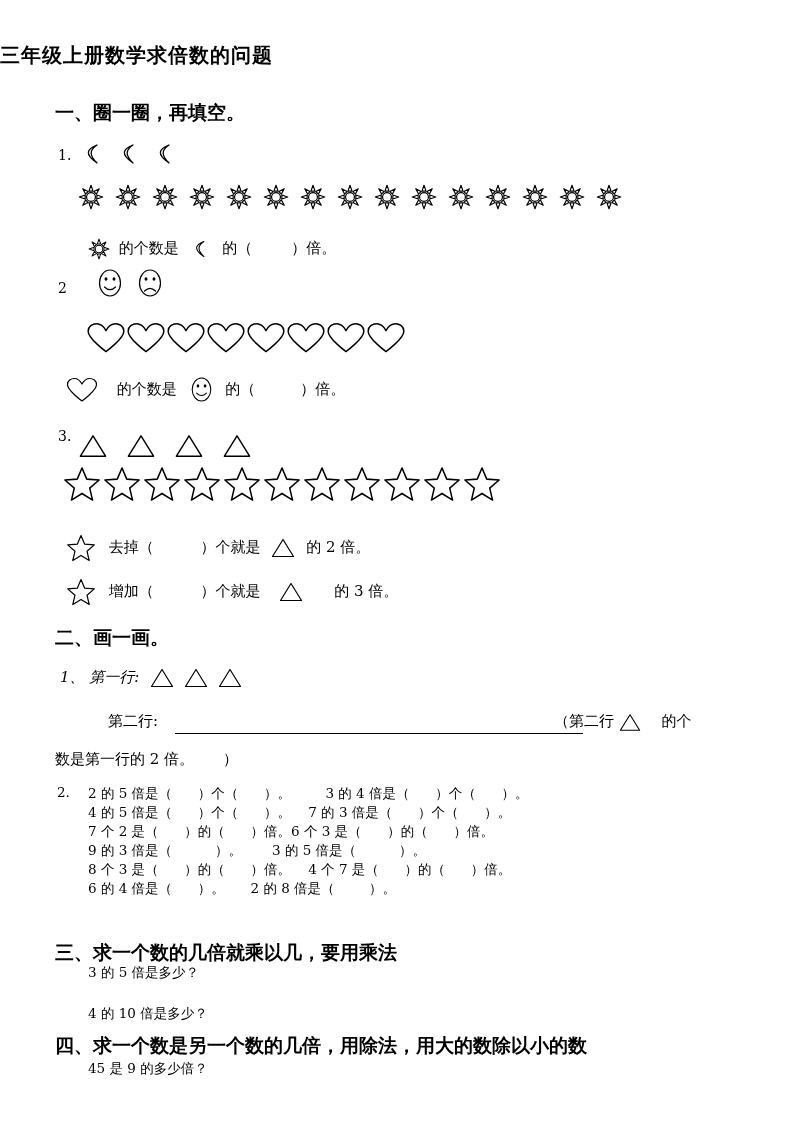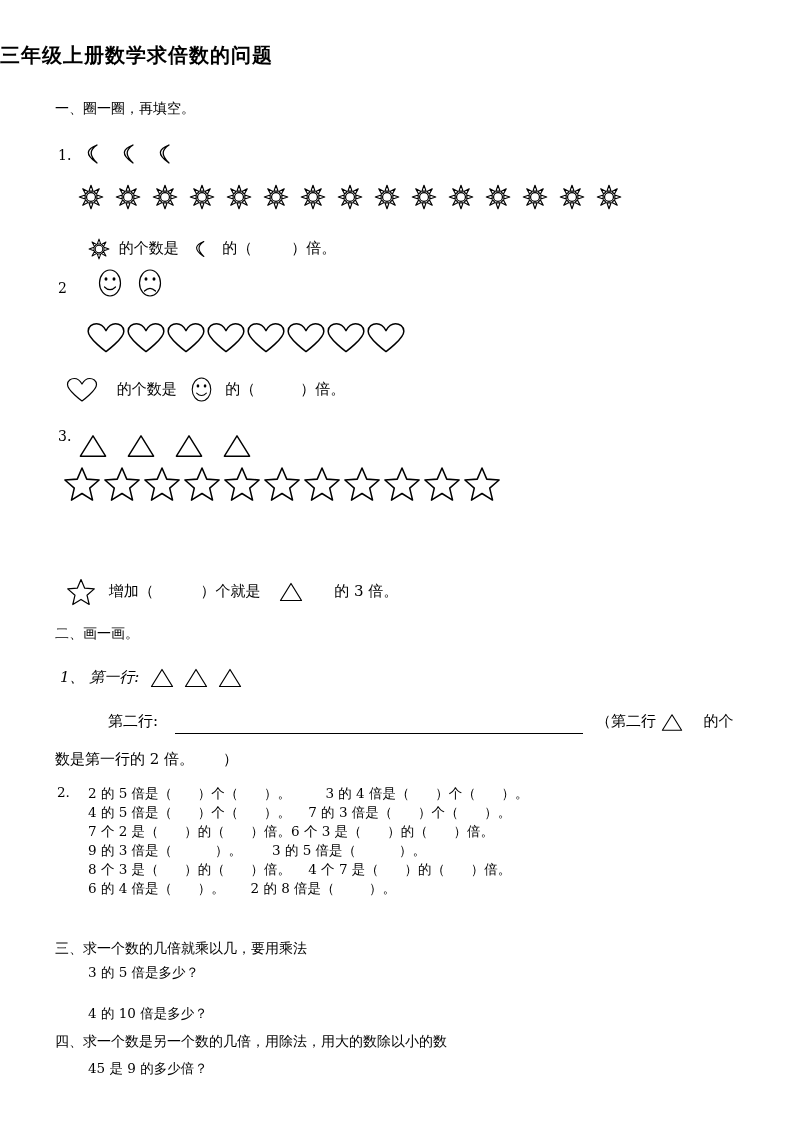--- a/index.html
+++ b/index.html
@@ -9,21 +9,21 @@
     color:#000;position:relative;overflow:hidden;
   }
   .page{position:absolute;inset:0;}
   .abs{position:absolute;white-space:nowrap;}
 
   .title{
     width:100%;top:42px;left:0;
     font-size:20px;font-weight:bold;letter-spacing:1px;
     font-family:"DejaVu Serif","Liberation Serif",serif;
   }
-  .sec-head{font-size:14px;font-weight:normal;}
+  .sec-head{font-size:19px;font-weight:bold;}
   .txt{font-size:15px;}
   .txt-sm{font-size:13.5px;}
   .num{font-size:14px;}
 
   
   .ico{display:inline-block;vertical-align:middle;}
 
   .row{position:absolute;display:flex;align-items:flex-end;}
 
   .blank-line{
@@ -470,20 +470,35 @@
           <path d="M15 1.5 L18.7 10.2 L28.3 10.9 L21 17.2 L23.2 26.5 L15 21.4 L6.8 26.5 L9 17.2 L1.7 10.9 L11.3 10.2 Z" fill="none" stroke="#000" stroke-width="1.2" stroke-linejoin="round"></path>
         </svg>
       </span>
       <span class="ico">
         <svg width="40" height="36" viewBox="0 0 30 28">
           <path d="M15 1.5 L18.7 10.2 L28.3 10.9 L21 17.2 L23.2 26.5 L15 21.4 L6.8 26.5 L9 17.2 L1.7 10.9 L11.3 10.2 Z" fill="none" stroke="#000" stroke-width="1.2" stroke-linejoin="round"></path>
         </svg>
       </span>
     </div>
 
+  <div class="abs txt" style="left:66px;top:534px;">
+    <span class="ico">
+      <svg width="30" height="28" viewBox="0 0 30 28" aria-hidden="true">
+        <path d="M15 1.5 L18.7 10.2 L28.3 10.9 L21 17.2 L23.2 26.5 L15 21.4 L6.8 26.5 L9 17.2 L1.7 10.9 L11.3 10.2 Z" fill="none" stroke="#000" stroke-width="1.2" stroke-linejoin="round"></path>
+      </svg>
+    </span>
+    <span style="margin-left:8px;">去掉（</span>
+    <span style="margin-left:42px;">）个就是</span>
+    <span class="ico" style="margin-left:6px;">
+      <svg width="24" height="20" viewBox="0 0 24 20" aria-hidden="true">
+        <path d="M12 1.5 L22.5 18.5 L1.5 18.5 Z" fill="none" stroke="#000" stroke-width="1.2" stroke-linejoin="round"></path>
+      </svg>
+    </span>
+    <span style="margin-left:6px;">的 2 倍。</span>
+  </div>
 
   <div class="abs txt" style="left:66px;top:578px;">
     <span class="ico">
       <svg width="30" height="28" viewBox="0 0 30 28" aria-hidden="true">
         <path d="M15 1.5 L18.7 10.2 L28.3 10.9 L21 17.2 L23.2 26.5 L15 21.4 L6.8 26.5 L9 17.2 L1.7 10.9 L11.3 10.2 Z" fill="none" stroke="#000" stroke-width="1.2" stroke-linejoin="round"></path>
       </svg>
     </span>
     <span style="margin-left:8px;">增加（</span>
     <span style="margin-left:42px;">）个就是</span>
     <span class="ico" style="margin-left:14px;">
@@ -504,21 +519,21 @@
           </svg></span><span class="ico" style="margin-right:10px;"><svg width="24" height="20" viewBox="0 0 24 20">
             <path d="M12 1.5 L22.5 18.5 L1.5 18.5 Z" fill="none" stroke="#000" stroke-width="1.2" stroke-linejoin="round"></path>
           </svg></span><span class="ico" style="margin-right:10px;"><svg width="24" height="20" viewBox="0 0 24 20">
             <path d="M12 1.5 L22.5 18.5 L1.5 18.5 Z" fill="none" stroke="#000" stroke-width="1.2" stroke-linejoin="round"></path>
           </svg></span></span>
   </div>
 
   <div class="abs txt" style="left:108px;top:712px;">第二行:</div>
   <div class="blank-line" style="left:175px;top:733px;width:408px;"></div>
 
-  <div class="abs txt" style="left:596px;top:712px;">
+  <div class="abs txt" style="left:554px;top:712px;">
     <span>（第二行</span>
     <span class="ico">
       <svg width="22" height="19" viewBox="0 0 24 20" aria-hidden="true">
         <path d="M12 1.5 L22.5 18.5 L1.5 18.5 Z" fill="none" stroke="#000" stroke-width="1.2" stroke-linejoin="round"></path>
       </svg>
     </span>
     <span style="margin-left:16px;">的个</span>
   </div>
 
   <div class="abs txt" style="left:55px;top:750px;">

